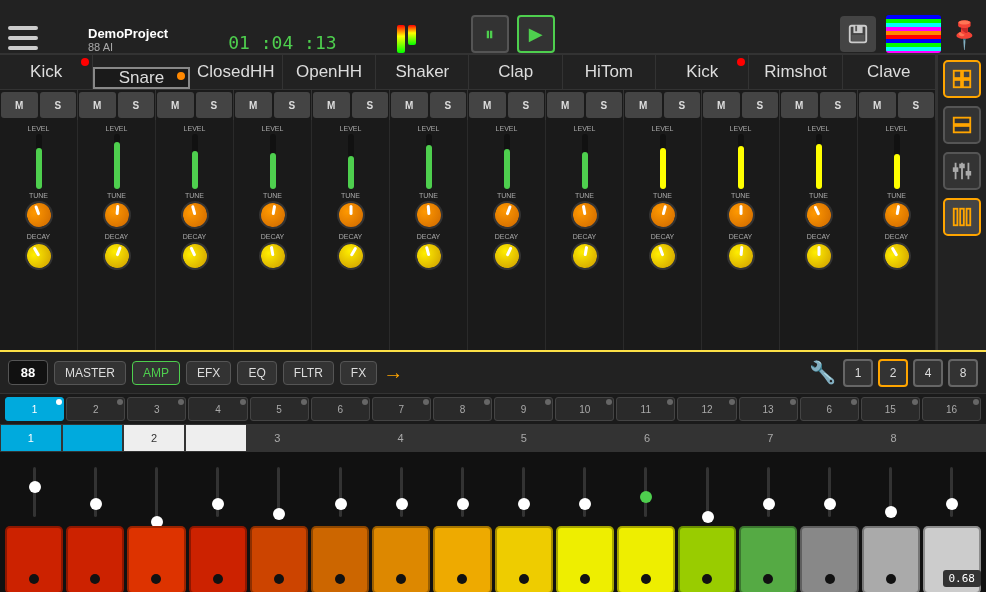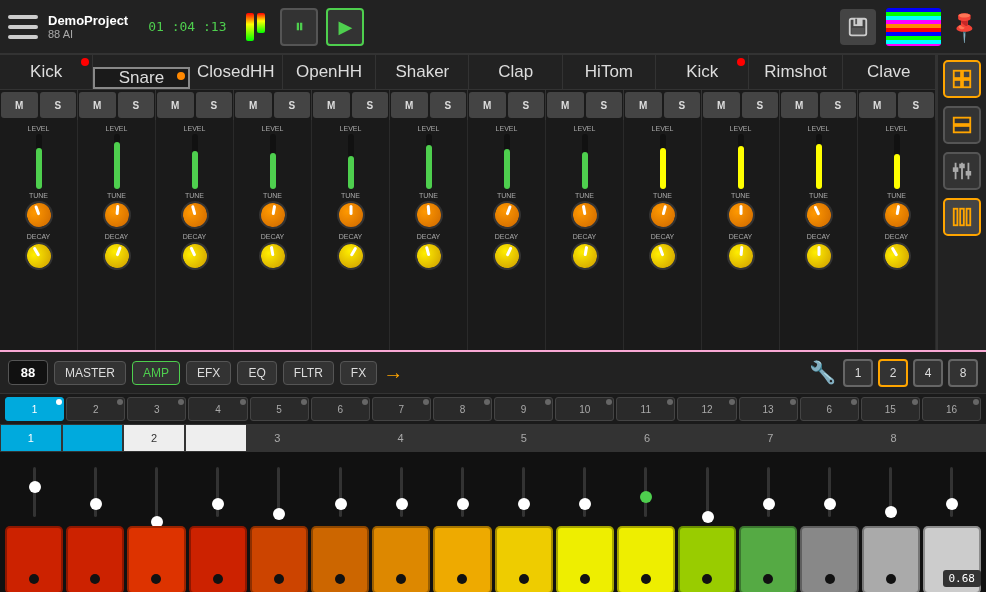--- a/index.html
+++ b/index.html
@@ -8,25 +8,26 @@
       height: 592px;
       background: #1a1a1a;
       font-family: Arial, sans-serif;
       overflow: hidden;
       position: relative;
     }
 
     
     #top-bar {
       display: flex;
-      align-items: center;
+      align-items: flex-end;
       background: #222;
       height: 55px;
       padding: 0 8px;
       border-bottom: 2px solid #333;
+      gap: 40px;
     }
     #hamburger {
       width: 30px;
       height: 30px;
       display: flex;
       flex-direction: column;
       justify-content: space-around;
       cursor: pointer;
       margin-right: 10px;
     }
@@ -39,21 +40,21 @@
     #project-info {
       display: flex;
       flex-direction: column;
       color: #fff;
       margin-right: 20px;
     }
     #project-name { font-size: 13px; font-weight: bold; }
     #project-sub { font-size: 11px; color: #aaa; }
     #time-display {
       color: #4ecf4e;
-      font-size: 13px;
+      font-size: 18px;
       font-family: monospace;
       margin-right: 20px;
     }
     #level-meters {
       display: flex;
       gap: 3px;
       margin-right: 15px;
     }
     .meter-bar {
       width: 8px;
@@ -252,21 +253,21 @@
       background: #333;
       border: 2px solid #555;
     }
     .right-btn.active { border-color: #ffa500; background: #444; }
     .right-btn svg { width: 22px; height: 22px; }
 
     
     #bottom-section {
       height: 242px;
       background: #1a1a1a;
-      border-top: 2px solid #f9a8d4;
+      border-top: 2px solid #fde047;
     }
 
     
     #toolbar-row {
       display: flex;
       align-items: center;
       height: 42px;
       background: #222;
       padding: 0 8px;
       gap: 6px;

